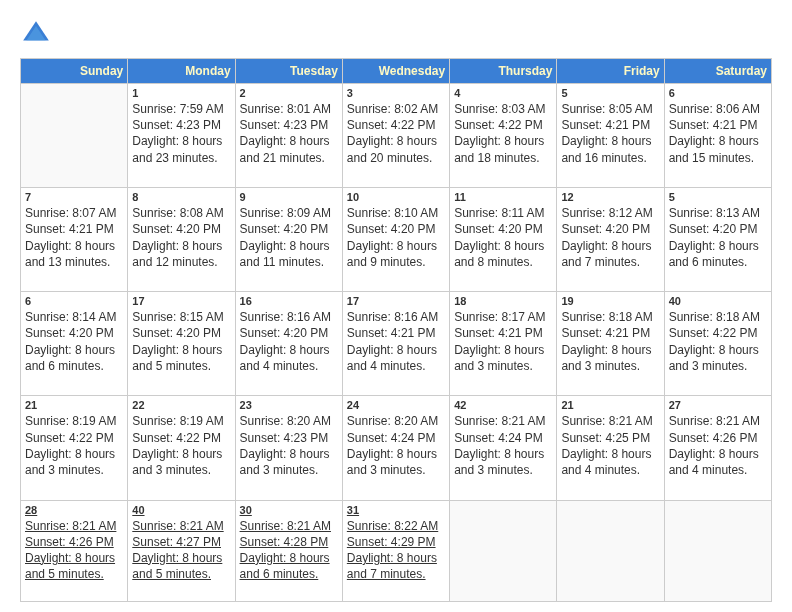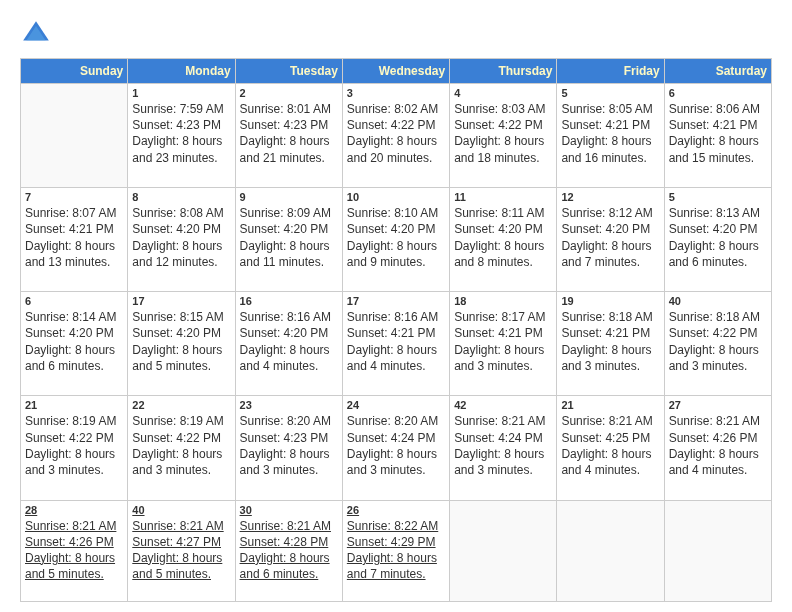--- a/index.html
+++ b/index.html
@@ -265,21 +265,21 @@
           </td>
           <td>
             <span class="day-num">40</span>
             <div class="day-info">Sunrise: 8:21 AM<br>Sunset: 4:27 PM<br>Daylight: 8 hours<br>and 5 minutes.</div>
           </td>
           <td>
             <span class="day-num">30</span>
             <div class="day-info">Sunrise: 8:21 AM<br>Sunset: 4:28 PM<br>Daylight: 8 hours<br>and 6 minutes.</div>
           </td>
           <td>
-            <span class="day-num">26</span>
+            <span class="day-num">31</span>
             <div class="day-info">Sunrise: 8:22 AM<br>Sunset: 4:29 PM<br>Daylight: 8 hours<br>and 7 minutes.</div>
           </td>
           <td class="empty"></td>
           <td class="empty"></td>
           <td class="empty"></td>
         </tr>
       </tbody>
   </table>
 </div>
 

